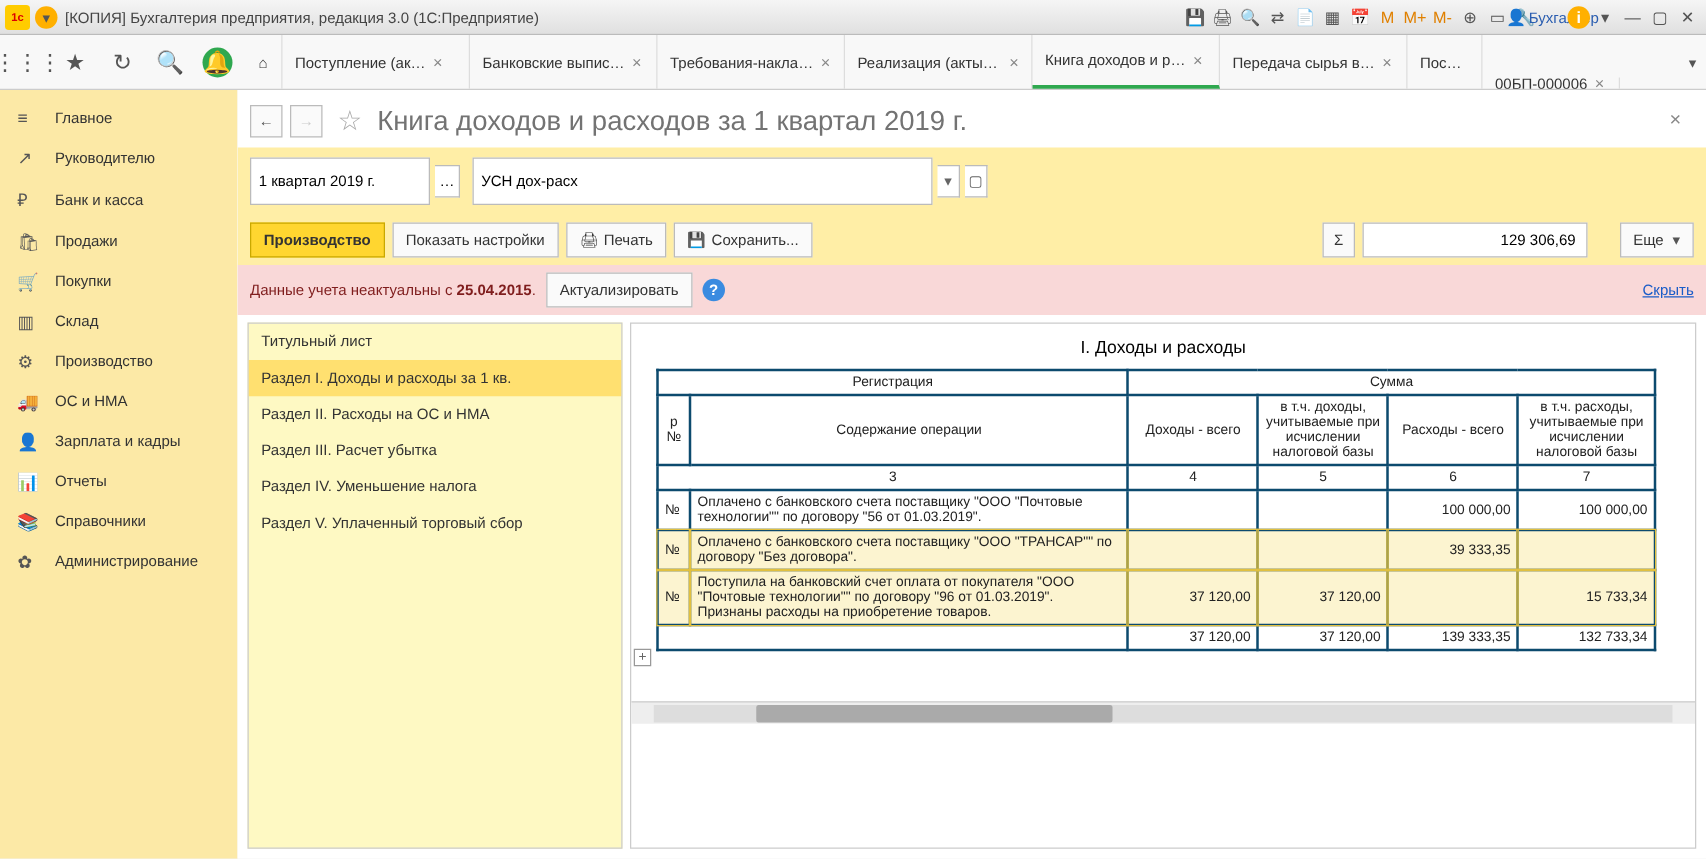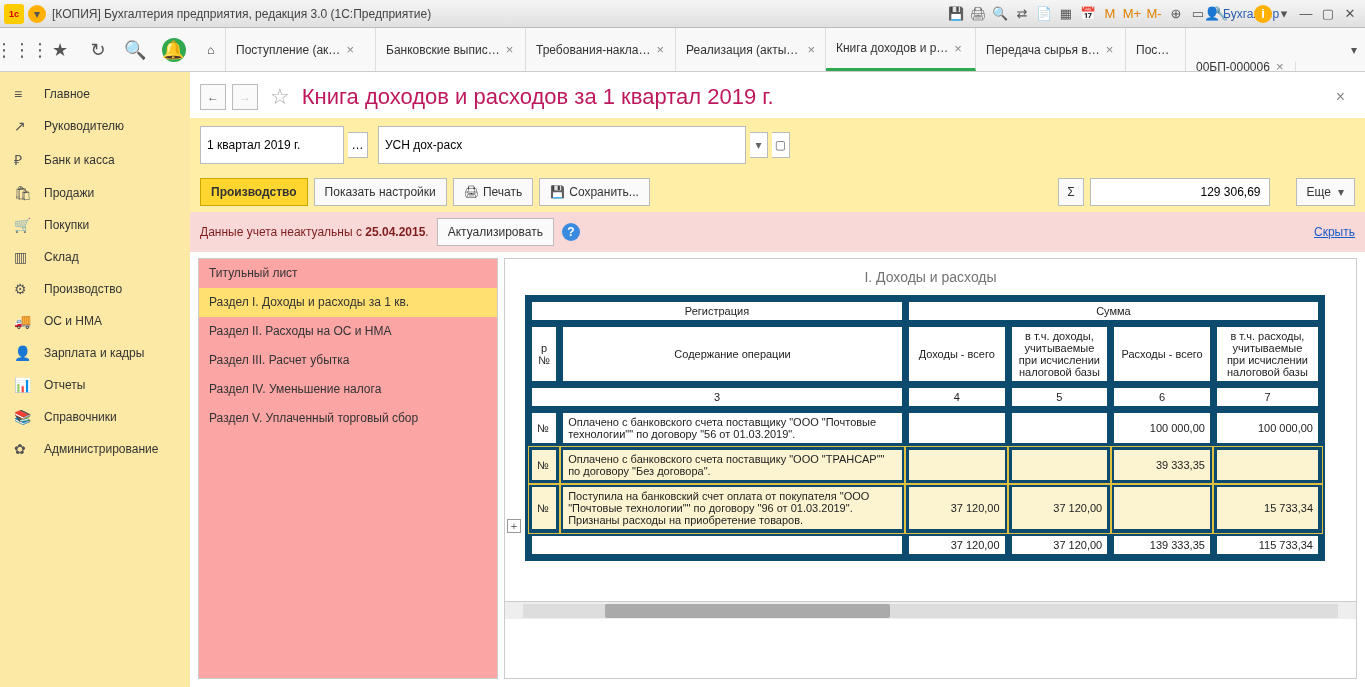--- a/index.html
+++ b/index.html
@@ -37,21 +37,21 @@
 .sbitem { display: flex; align-items: center; padding: 8px 14px; color: #333; cursor: pointer; gap: 12px; }
 .sbitem .ic { width: 18px; color: #555; font-size: 14px; }
 
 
 .content { flex: 1; background: #fff; display: flex; flex-direction: column; overflow: hidden; }
 
 
 .pghdr { display: flex; align-items: center; padding: 12px 16px 8px 10px; gap: 6px; }
 .navsq { width: 26px; height: 26px; border: 1px solid #bbb; display: flex; align-items: center; justify-content: center; color: #555; cursor: pointer; background: #fafafa;}
 .pghdr .star { color: #aaa; font-size: 22px; margin: 0 6px; cursor: pointer; }
-.pghdr h1 { font-size: 22px; font-weight: normal; color: #be185d; }
+.pghdr h1 { font-size: 22px; font-weight: normal; color: #737373; }
 .pghdr .x-close { margin-left: auto; color: #888; font-size: 16px; cursor: pointer; padding: 4px;}
 
 
 .params { background: #ffeea6; padding: 8px 10px; display: flex; gap: 4px; align-items: center; margin: 0; }
 .params .fld { height: 38px; border: 1px solid #bbb; background: #fff; padding: 0 6px; display: flex; align-items: center; }
 .params .period { width: 144px; }
 .params .dotbtn { width: 20px; height: 26px; border: 1px solid #bbb; border-left: none; background: #fff; display:flex; align-items:center; justify-content:center; cursor:pointer;}
 .params .org { width: 368px; margin-left: 6px;}
 .params .selbtn { width: 18px; height: 26px; border: 1px solid #bbb; border-left:none; background: #fff; display:flex; align-items:center; justify-content:center; cursor:pointer; color:#666;}
 
@@ -67,31 +67,31 @@
 .alert { background: #f9d8d8; padding: 6px 10px; display: flex; align-items: center; gap: 8px; }
 .alert .txt { color: #7f1d1d; }
 .alert .txt b { font-weight: bold; }
 .alert .link { color: #1a5cc8; text-decoration: underline; margin-left: auto; cursor: pointer; }
 .alert .q { width:18px; height:18px; border-radius:50%; background:#3a8be0; color:#fff; display:flex; align-items:center; justify-content:center; font-weight:bold; cursor:pointer;}
 
 
 .report { flex: 1; display: flex; overflow: hidden; padding: 6px 8px 8px 8px; gap: 6px; }
 
 
-.sections { width: 300px; border: 1px solid #ccc; background: #fca5a5; }
+.sections { width: 300px; border: 1px solid #ccc; background: #fef9c3; }
 .sections .sitem { padding: 7px 10px; cursor: pointer; color: #333; border-bottom: 1px solid transparent; }
 .sections .sitem.sel { background: #ffe070; }
 
 
 .gridwrap { flex: 1; border: 1px solid #ccc; background: #fff; overflow: auto; position: relative; }
-.gtitle { text-align: center; padding: 10px 0; font-size: 14px; color: #737373;}
+.gtitle { text-align: center; padding: 10px 0; font-size: 14px; color: #000000;}
 .gexp { position:absolute; left:2px; top:260px; width:14px; height:14px; border:1px solid #999; background:#fff; display:flex; align-items:center; justify-content:center; font-size:11px; color:#666; cursor:pointer;}
 
 table.grid { border-collapse: collapse; width: 800px; margin-left: 20px; }
-table.grid th, table.grid td { border: 7px solid #0c4a6e; padding: 3px 5px; font-size: 11px; color: #222; margin-left: 12px; }
+table.grid th, table.grid td { border: 2px solid #0c4a6e; padding: 3px 5px; font-size: 11px; color: #222; margin-left: 12px; }
 table.grid th { font-weight: normal; text-align: center; vertical-align: middle;}
 table.grid td.num { text-align: right; }
 table.grid td.center { text-align: center; }
 table.grid tr.hl td { background: #fcf4d0; outline: 1px solid #e0c040;}
 table.grid tr.total td { font-weight: normal; }
 
 
 .hscroll { height: 18px; background: #eee; border-top: 1px solid #ccc; display:flex; align-items:center; }
 .hscroll .track { flex:1; height: 14px; background: #ddd; position:relative; margin: 0 18px;}
 .hscroll .thumb { position:absolute; left:10%; width:35%; top:0; bottom:0; background:#aaa; border-radius:2px;}
@@ -326,21 +326,21 @@
             <td class="num">37 120,00</td>
             <td class="num">37 120,00</td>
             <td class="num"></td>
             <td class="num">15 733,34</td>
           </tr>
           <tr class="total">
             <td colspan="2"></td>
             <td class="num">37 120,00</td>
             <td class="num">37 120,00</td>
             <td class="num">139 333,35</td>
-            <td class="num">115 733,34</td>
+            <td class="num">132 733,34</td>
           </tr>
         </tbody>
           </table>
         <div style="height:40px;"></div>
         <div class="hscroll">
           <div class="track">
               <div class="thumb"></div>
             </div>
         </div>
       </div>

